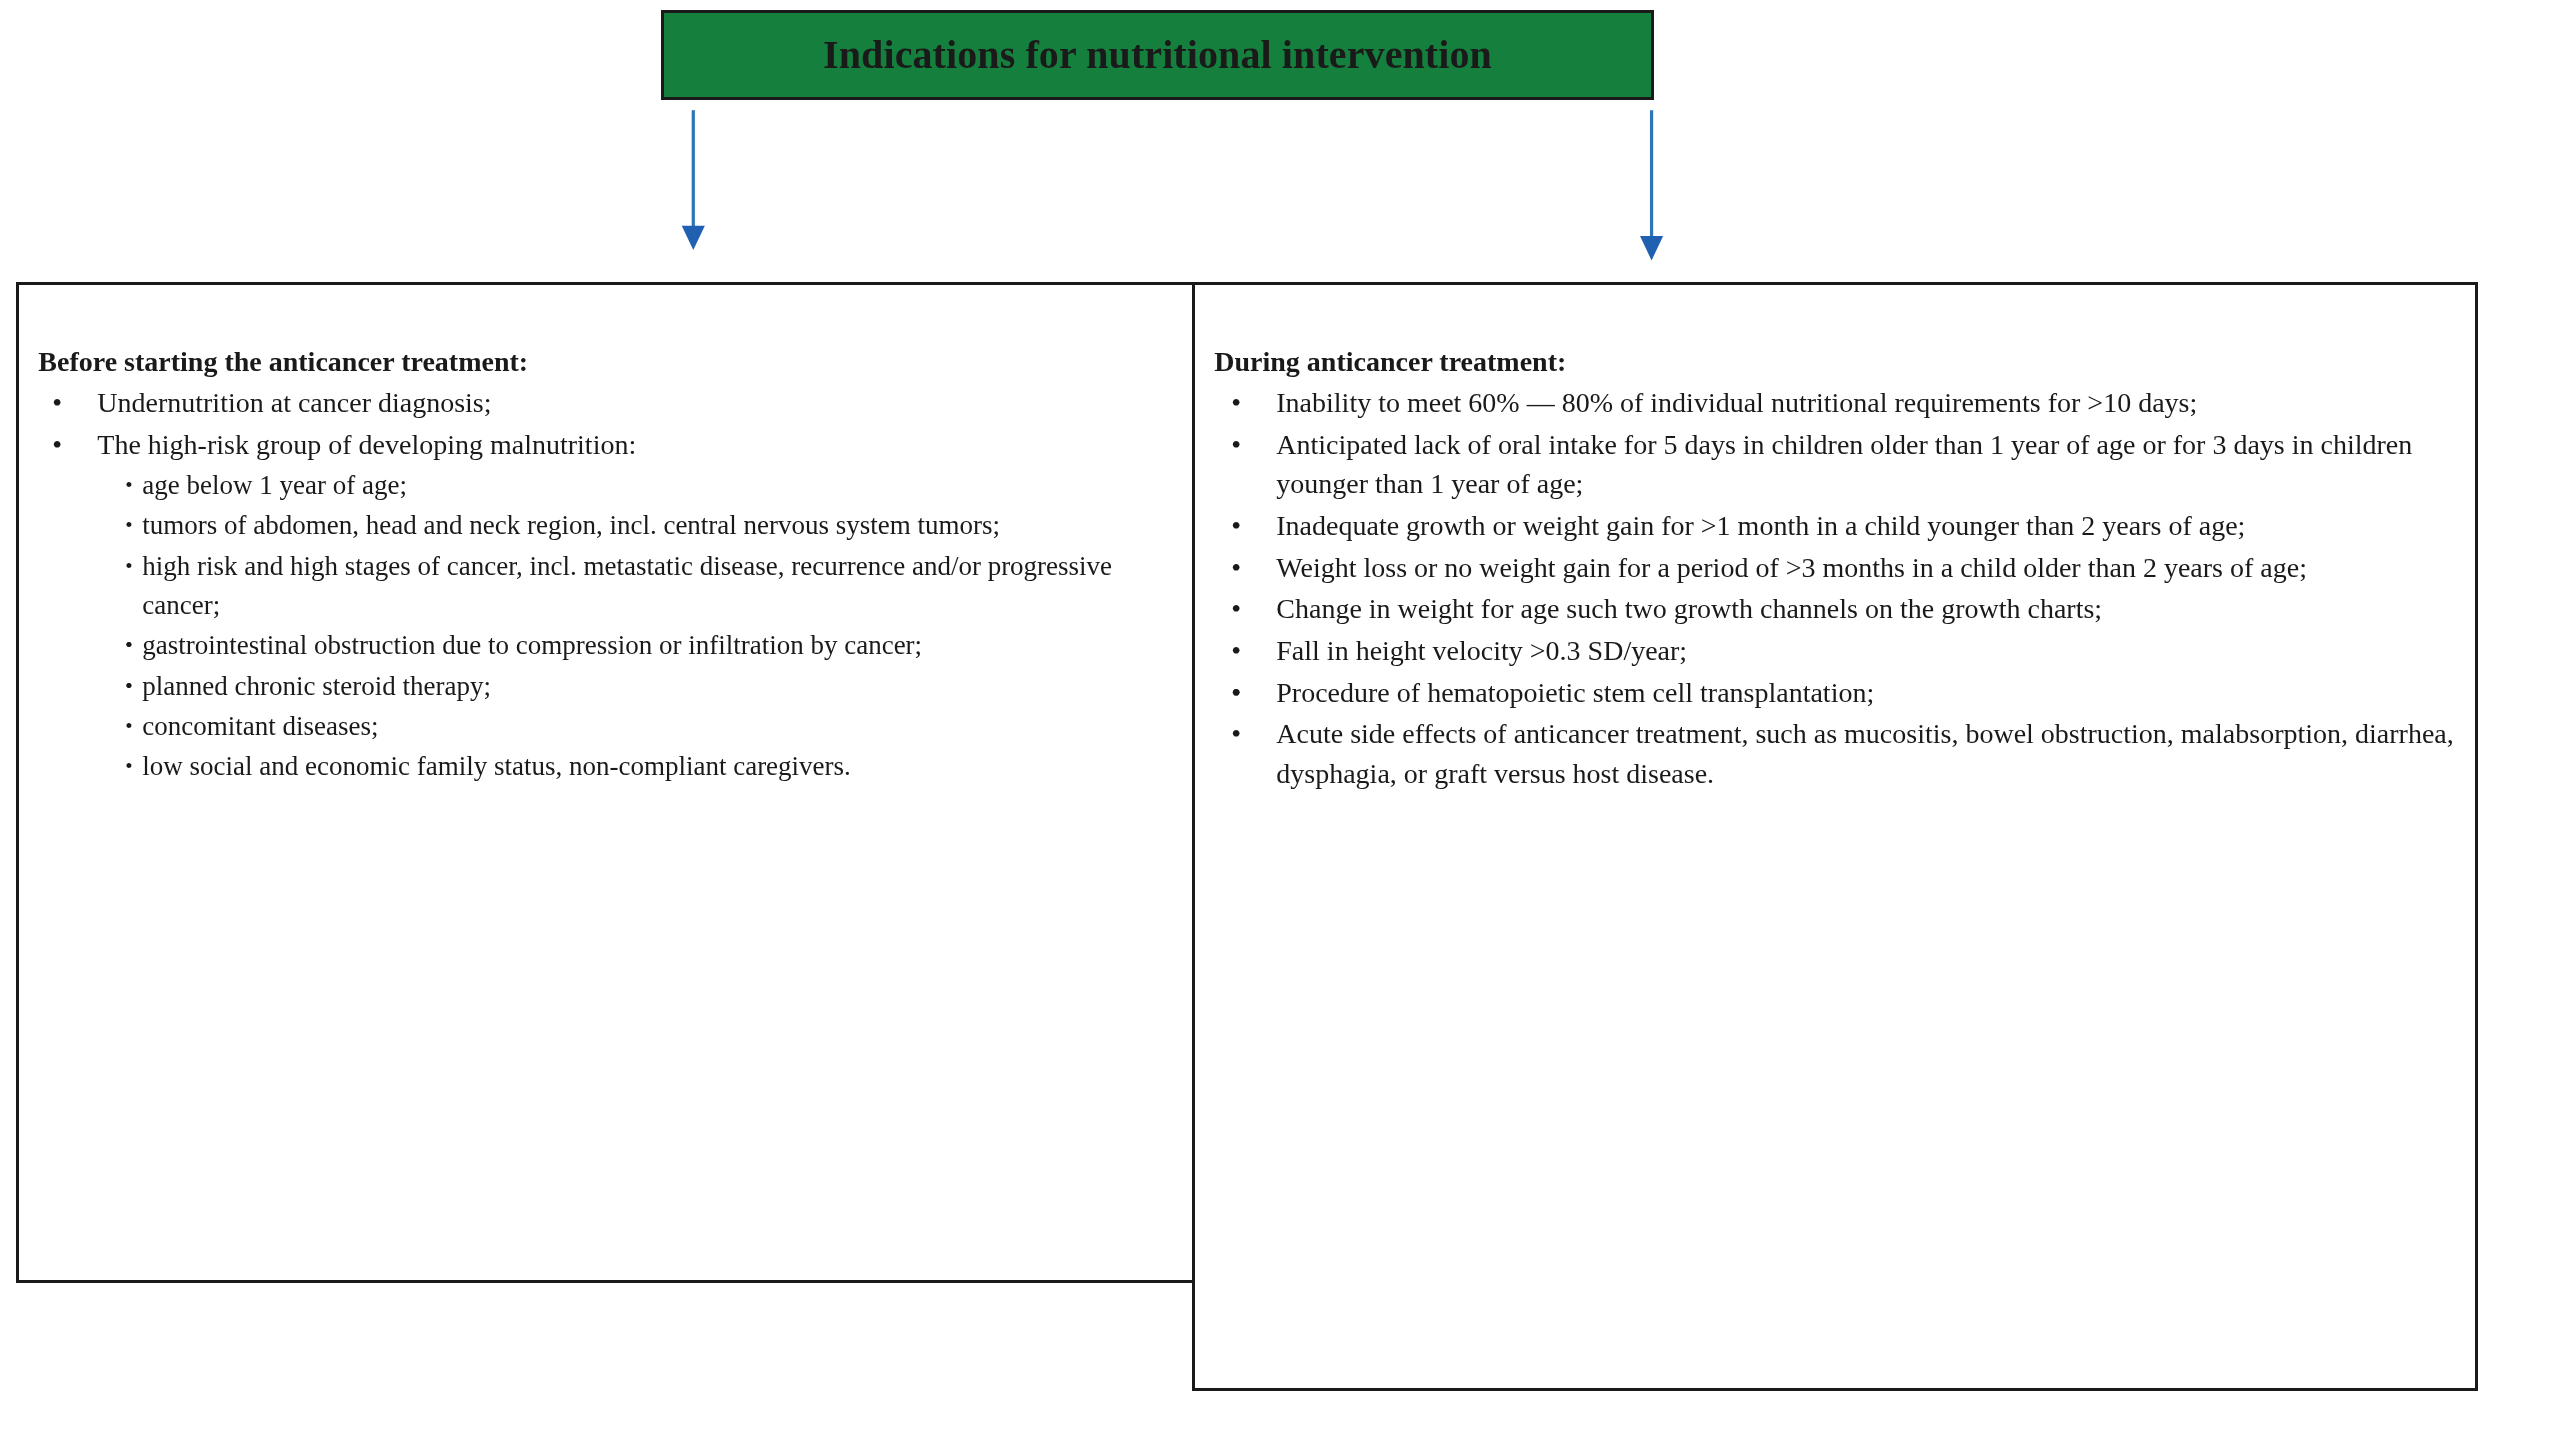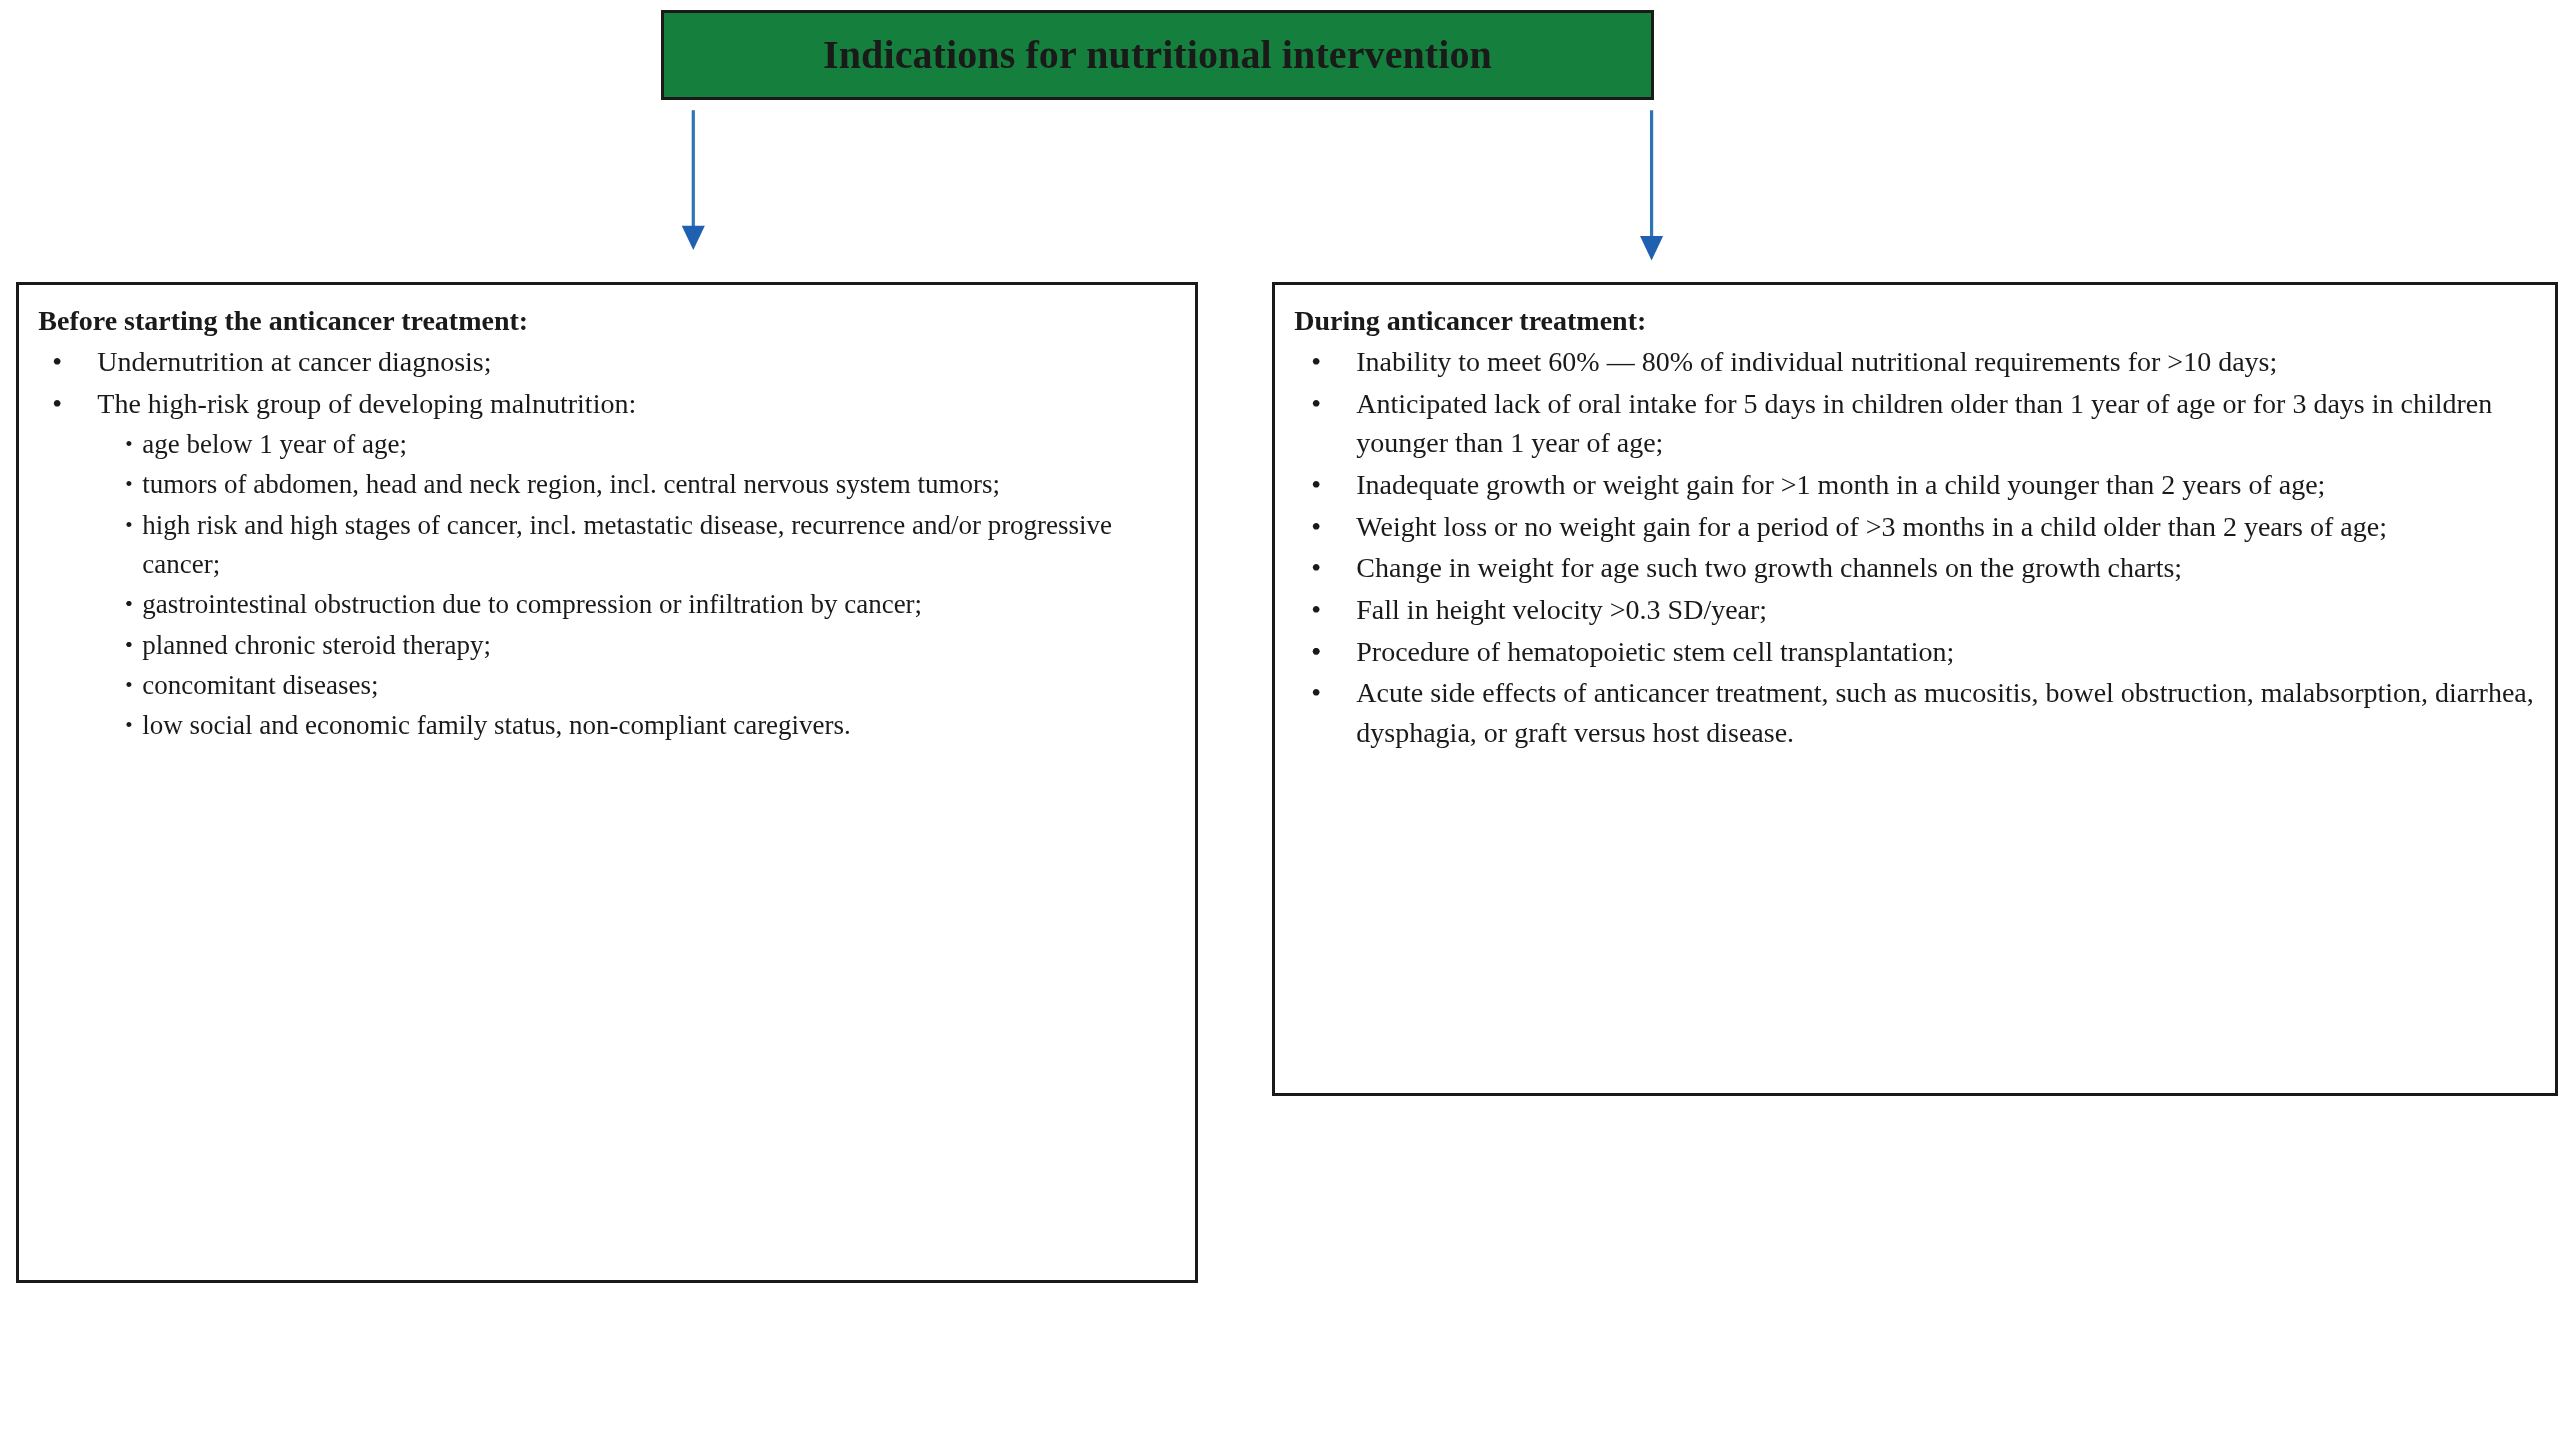--- a/index.html
+++ b/index.html
@@ -52,28 +52,29 @@
     background: #ffffff;
     box-sizing: border-box;
   }
   #box-left {
     left: 16px;
     top: 282px;
     width: 1182px;
     height: 1001px;
   }
   #box-right {
-    left: 1272px;
+    left: 1192px;
     top: 282px;
     width: 1286px;
-    height: 814px;
+    height: 1109px;
   }
 
   .box-inner {
     padding: 18px 19.3px 13px 19.3px;
+    margin-top: 41px;
   }
 
   .box-heading {
     font-size: 28px;
     font-weight: bold;
     line-height: 1.30;
     margin: 0 0 2.6px 0;
   }
 
   

